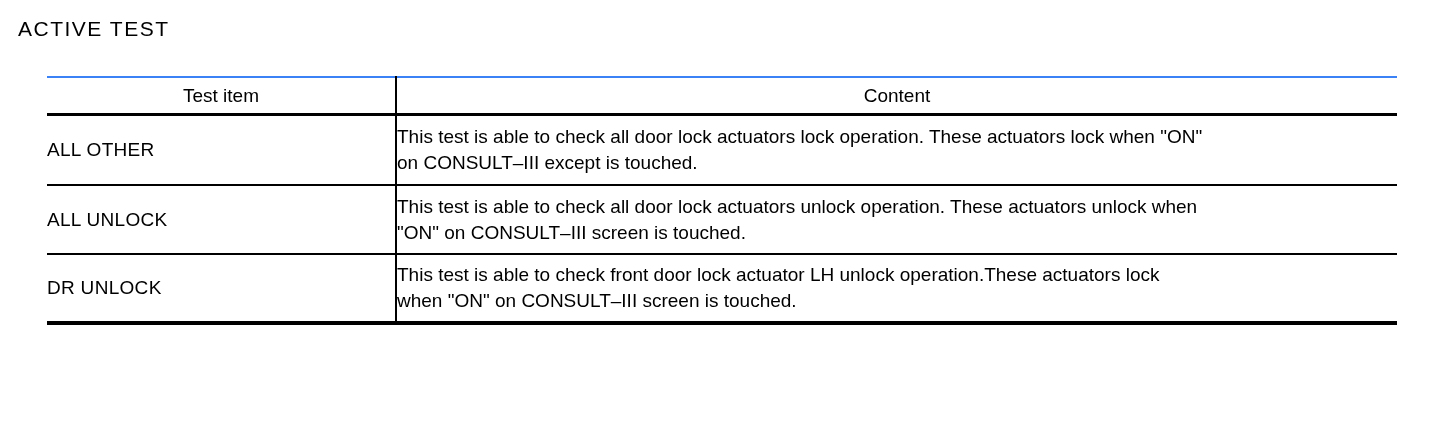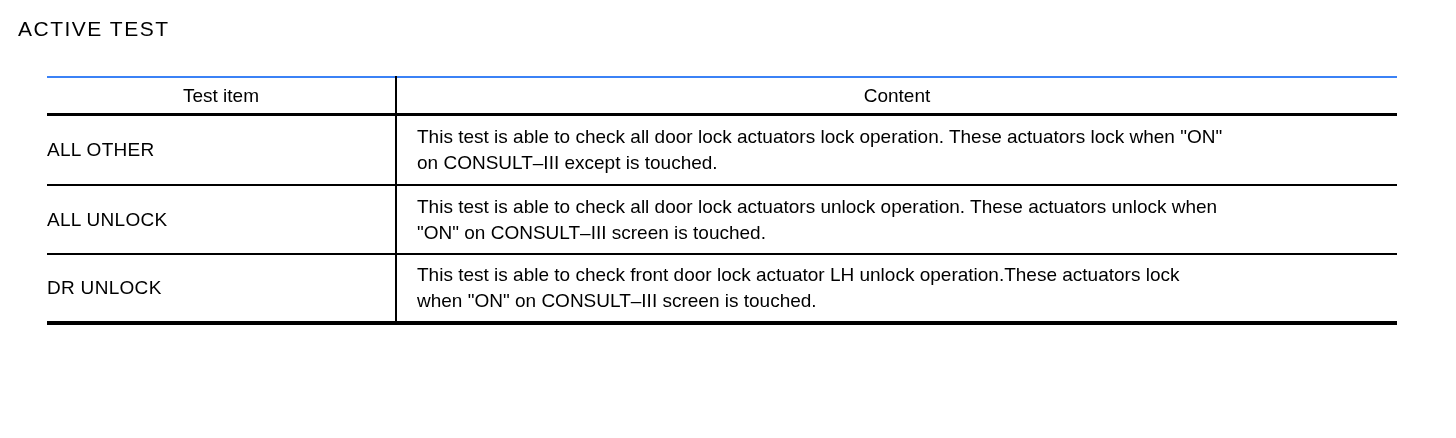--- a/index.html
+++ b/index.html
@@ -65,21 +65,20 @@
   }
   td.content-cell {
     vertical-align: middle;
     padding-left: 15px;
     padding-right: 8px;
     font-size: 19px;
   }
   td.content-cell .content-line {
     line-height: 26px;
     white-space: nowrap;
-    padding-left: 20px;
   }
   tr.row-h1 td { height: 68px; }
   tr.row-h2 td { height: 67px; }
   tr.row-h3 td { height: 66px; }
   tr.row-h4 td { height: 78px; }
 </style>
 </head>
 <body>
 
 <div class="page">

